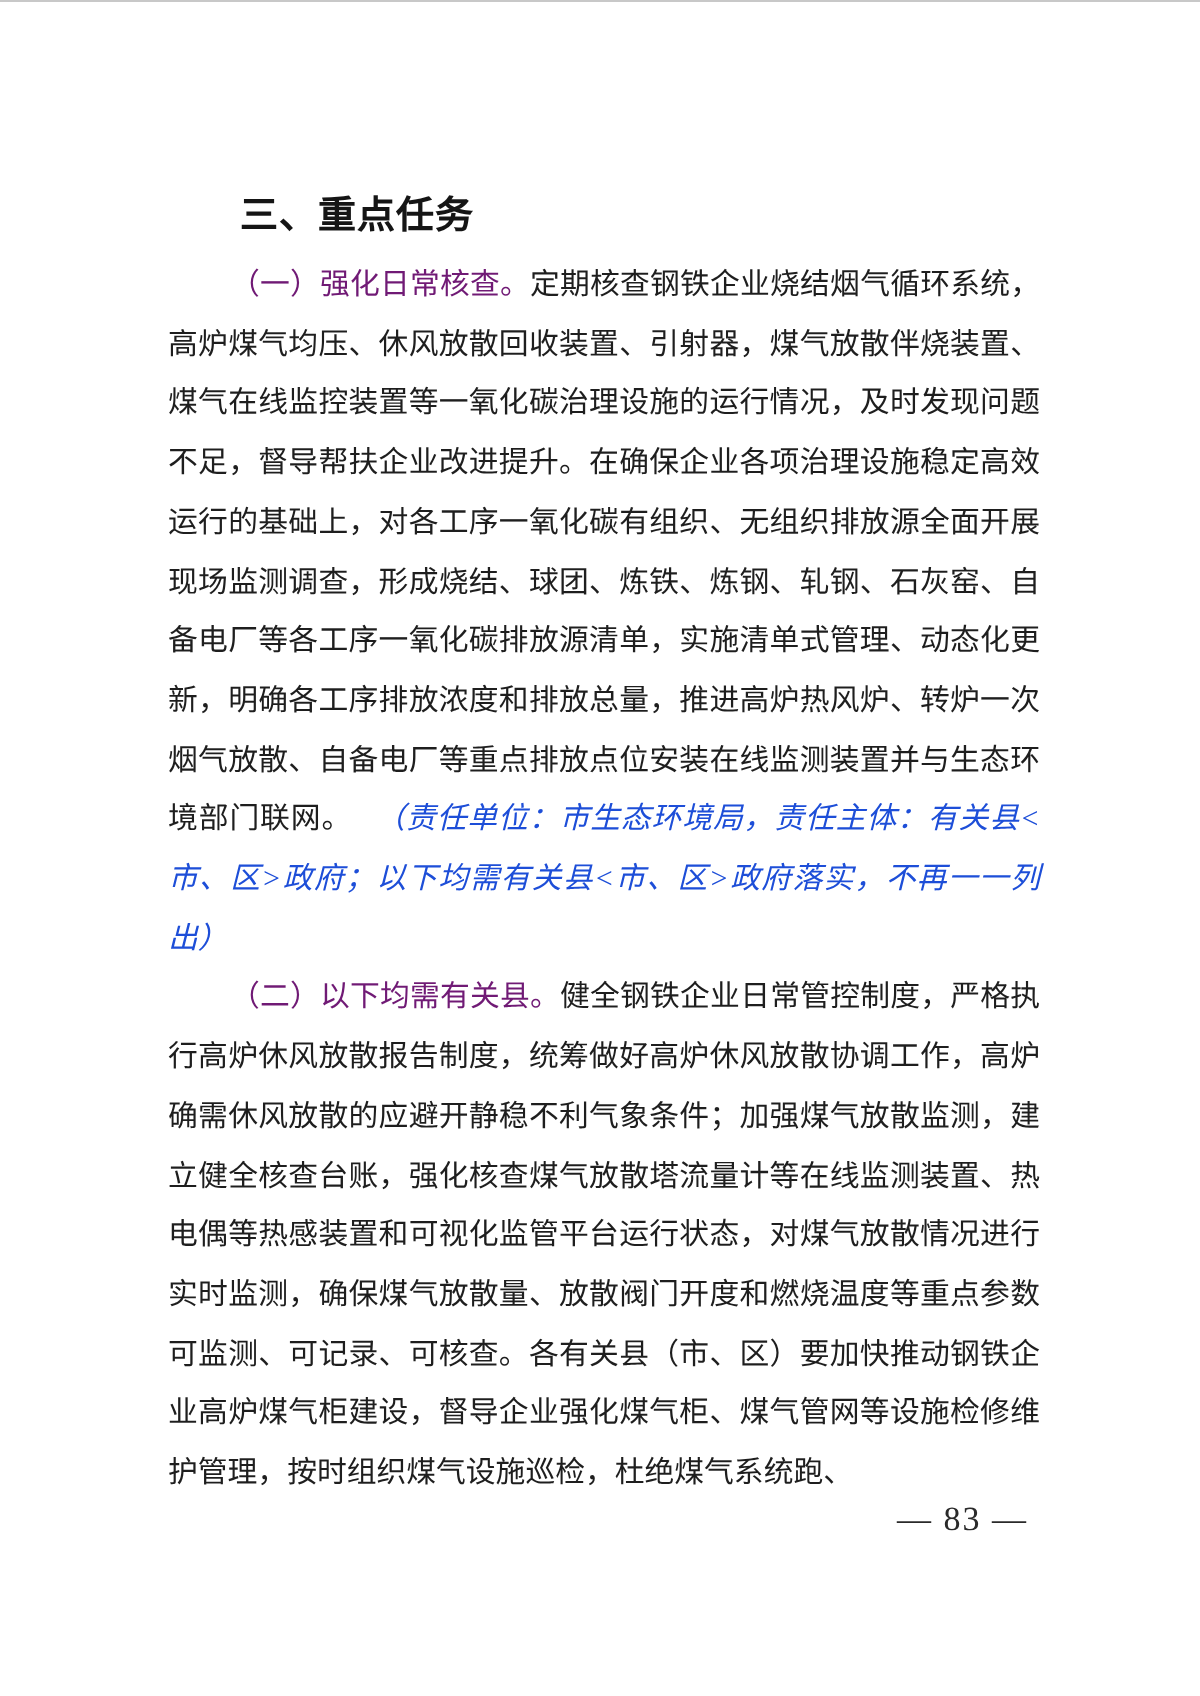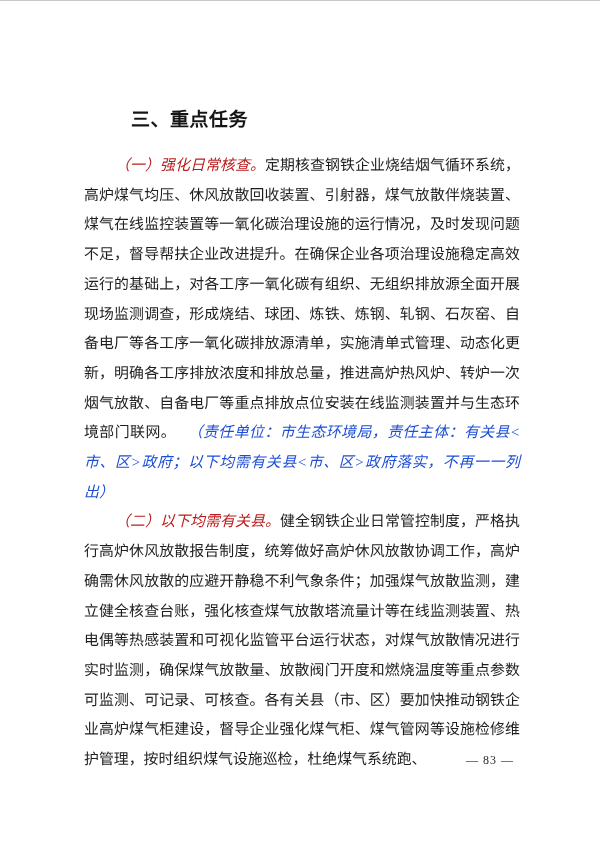--- a/index.html
+++ b/index.html
@@ -30,46 +30,45 @@
     top: 89px;
     width: 436px;
   }
   .heading {
     font-family: "Liberation Sans", sans-serif;
     font-weight: 700;
     font-size: 19px;
     line-height: 30px;
     color: #151515;
     text-indent: 31px;
-    margin: 16px;
+    margin: 5px;
     letter-spacing: 0.5px;
   }
   .para {
     margin: 0;
     font-size: 14.9px;
     line-height: 29.7px;
     color: #1e1e1e;
     text-align: justify;
     text-indent: 31px;
     font-family: "Liberation Serif", serif;
   }
   .subhead {
-    color: #b91c1c;
-    font-style: italic;
+    color: #701a75;
   }
   .kaiti {
     font-style: italic;
     color: #1d4ed8;
     margin-left: 19px;
   }
   .page-number {
     position: absolute;
     top: 749px;
     right: 86px;
-    font-size: 12px;
+    font-size: 17px;
     line-height: 22px;
     color: #2a2a2a;
     font-family: "Liberation Serif", serif;
     letter-spacing: 1px;
   }
 </style>
 </head>
 <body>
 
 <div class="page">

